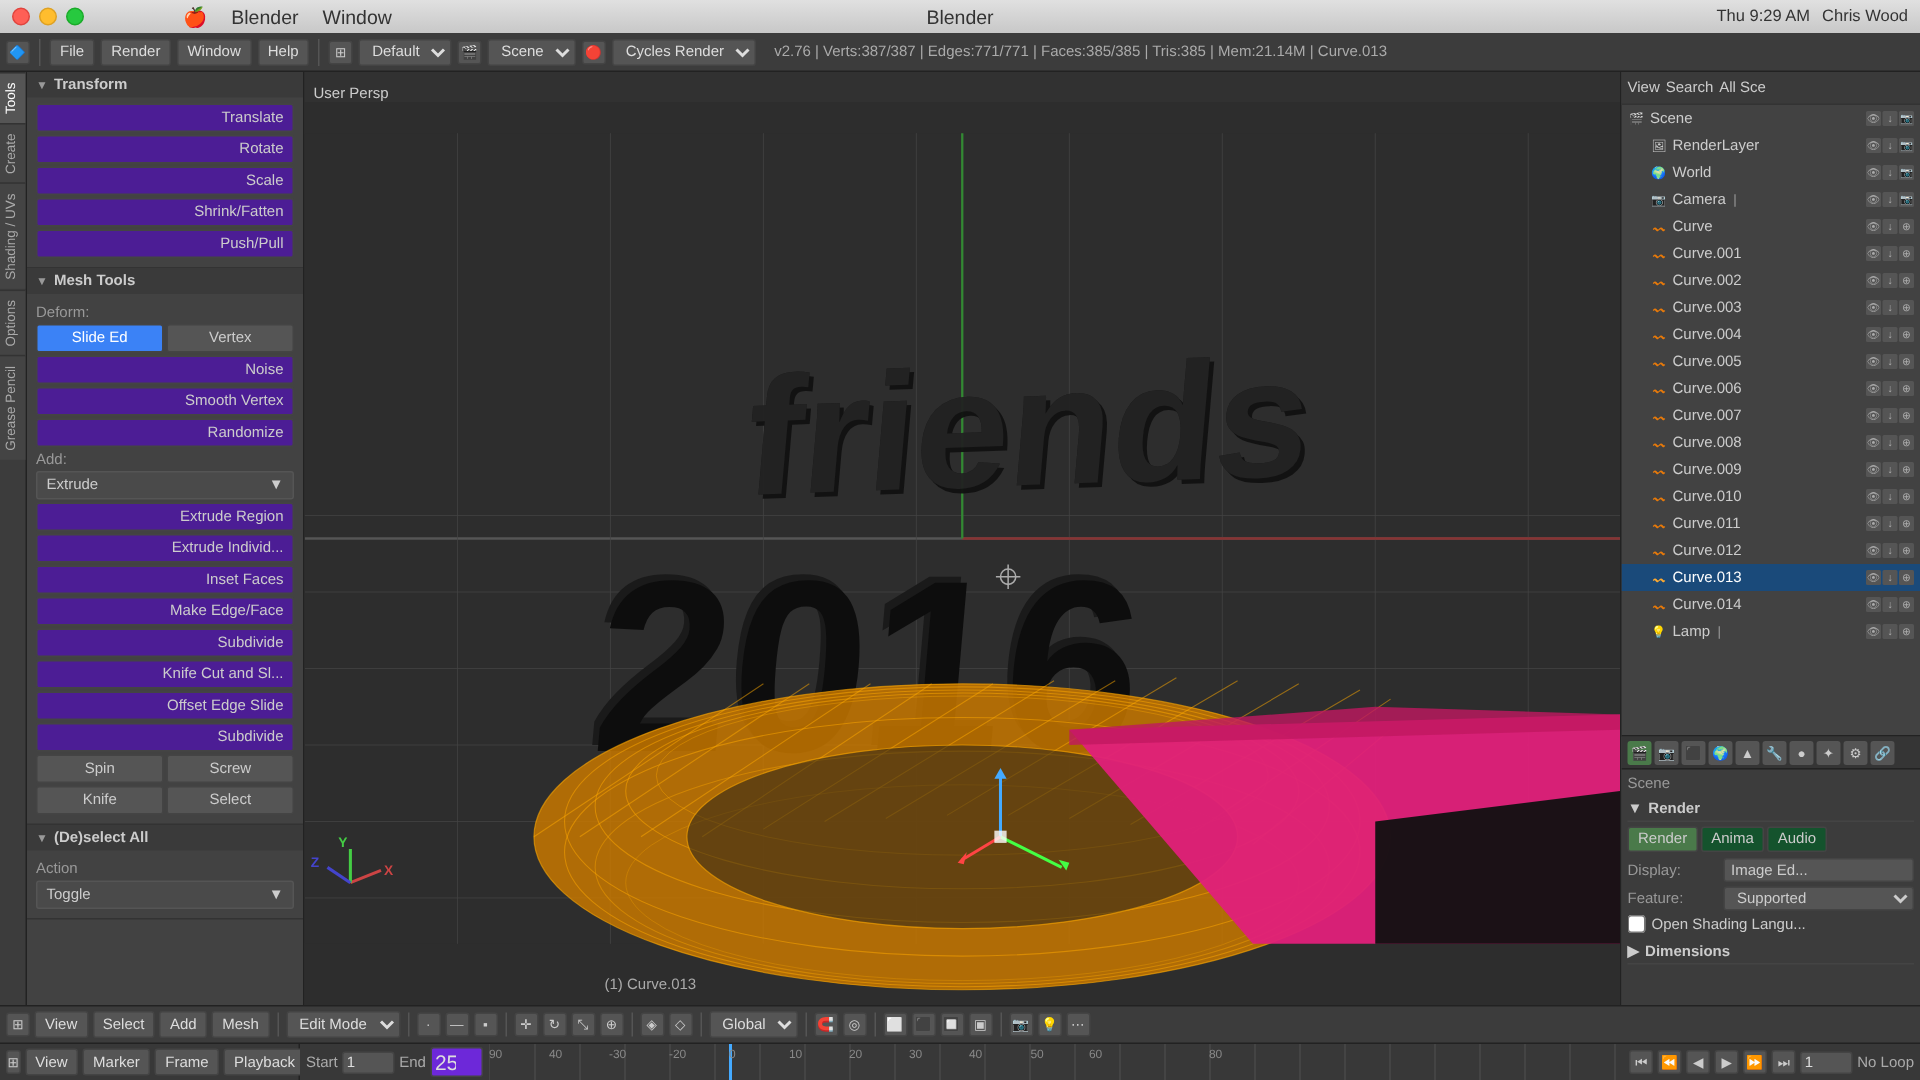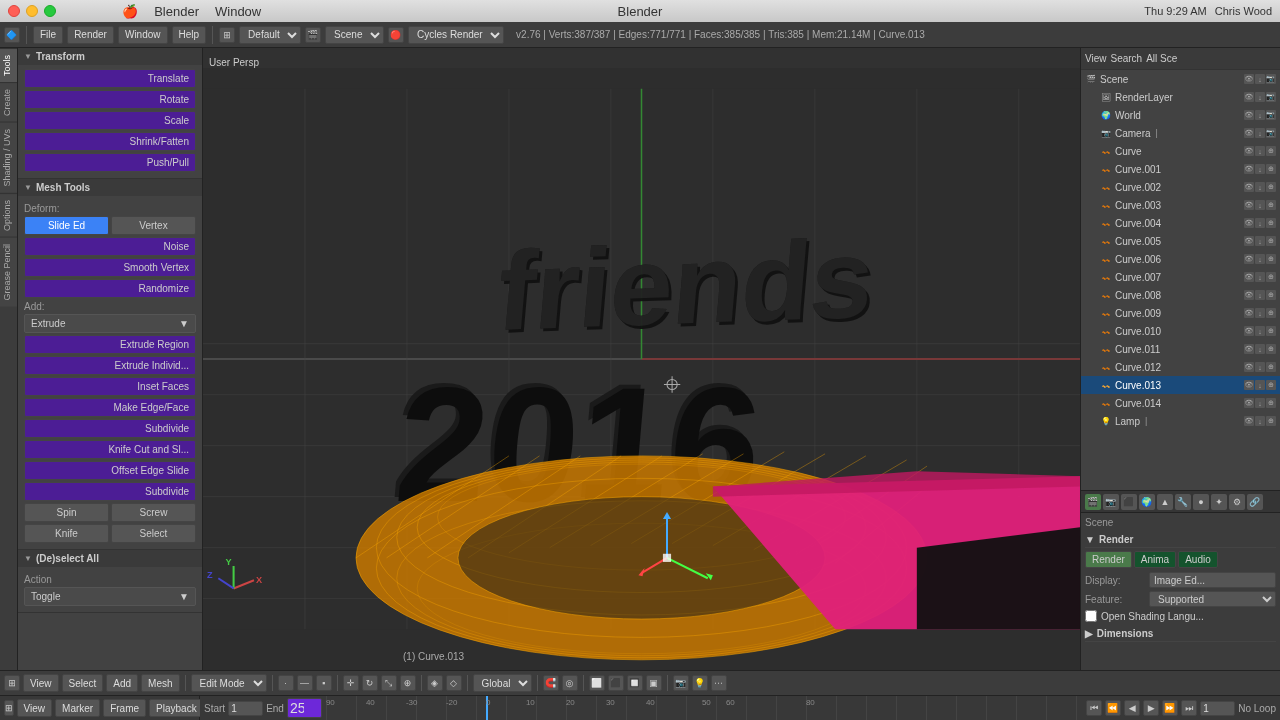--- a/index.html
+++ b/index.html
@@ -1042,21 +1042,21 @@
     <div style="position:absolute;top:2px;left:0;display:flex;gap:0;width:100%;">
       <span style="font-size:8px;color:#888;position:absolute;left:0px;">90</span>
       <span style="font-size:8px;color:#888;position:absolute;left:40px;">40</span>
       <span style="font-size:8px;color:#888;position:absolute;left:80px;">-30</span>
       <span style="font-size:8px;color:#888;position:absolute;left:120px;">-20</span>
       <span style="font-size:8px;color:#888;position:absolute;left:160px;">0</span>
       <span style="font-size:8px;color:#888;position:absolute;left:200px;">10</span>
       <span style="font-size:8px;color:#888;position:absolute;left:240px;">20</span>
       <span style="font-size:8px;color:#888;position:absolute;left:280px;">30</span>
       <span style="font-size:8px;color:#888;position:absolute;left:320px;">40</span>
-      <span style="font-size:8px;color:#888;position:absolute;left:376px;">50</span>
+      <span style="font-size:8px;color:#888;position:absolute;left:361px;">50</span>
       <span style="font-size:8px;color:#888;position:absolute;left:400px;">60</span>
       <span style="font-size:8px;color:#888;position:absolute;left:440px;margin-top:43px;">70</span>
       <span style="font-size:8px;color:#888;position:absolute;left:480px;">80</span>
     </div>
   </div>
   <div style="display:flex;align-items:center;gap:3px;padding:0 4px;background:#383838;">
     <div class="bt-icon">⏮</div>
     <div class="bt-icon">⏪</div>
     <div class="bt-icon">◀</div>
     <div class="bt-icon">▶</div>

